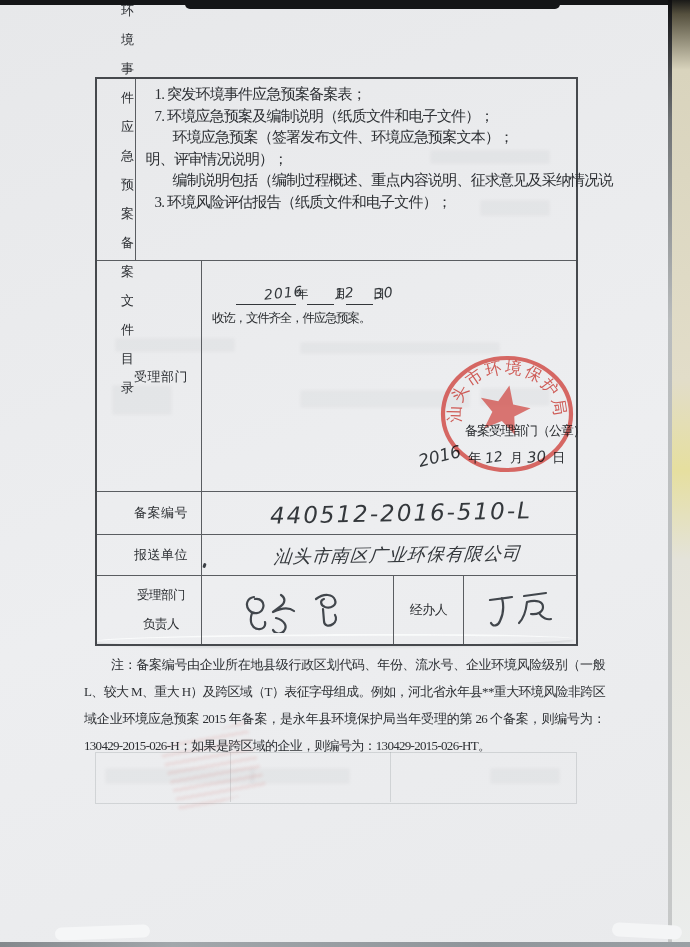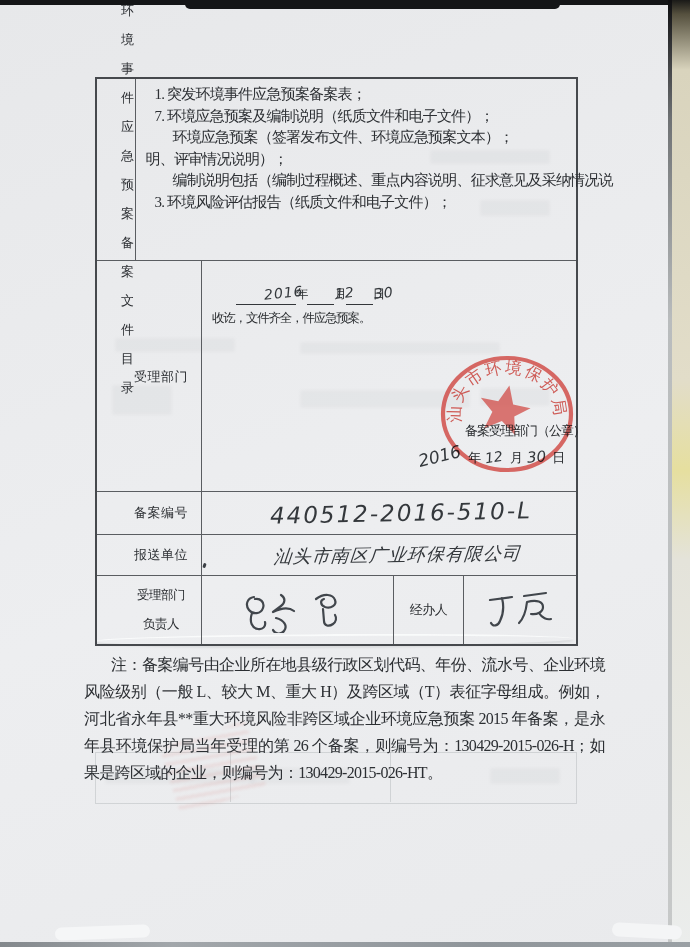--- a/index.html
+++ b/index.html
@@ -68,21 +68,21 @@
   .hand-cjk{font-size:18px;letter-spacing:1px;color:#34383c;transform:skewX(-6deg) rotate(-.8deg);margin-left:72px;
     font-family:"Liberation Sans",sans-serif;font-style:italic;}
   
   .cell.sig1{width:192px;border-right:1px solid #5a5d61;display:flex;align-items:center;justify-content:center;}
   .cell.handler{width:70px;border-right:1px solid #5a5d61;display:flex;align-items:center;justify-content:center;
     font-size:13px;letter-spacing:-.5px;}
   .cell.sig2{flex:1;display:flex;align-items:center;justify-content:center;}
   .lab2 .lline{line-height:21px;font-size:12.5px;letter-spacing:-.5px;}
   .sig-path{stroke:#41464c;stroke-width:2.2;fill:none;stroke-linecap:round;stroke-linejoin:round;}
   
-  .note{position:absolute;left:84px;top:651px;width:521px;font-size:16px;letter-spacing:-.7px;
+  .note{position:absolute;left:84px;top:651px;width:521px;font-size:13px;letter-spacing:-.7px;
     line-height:27.1px;text-align:justify;text-indent:27px;color:#2c2f33;z-index:2;}
 </style>
 </head>
 <body>
 
 <div class="page">
 
   <div class="ghost" style="left:430px;top:150px;width:120px;height:14px;"></div>
   <div class="ghost" style="left:480px;top:200px;width:70px;height:16px;"></div>
   <div class="ghost" style="left:115px;top:338px;width:120px;height:14px;"></div>

